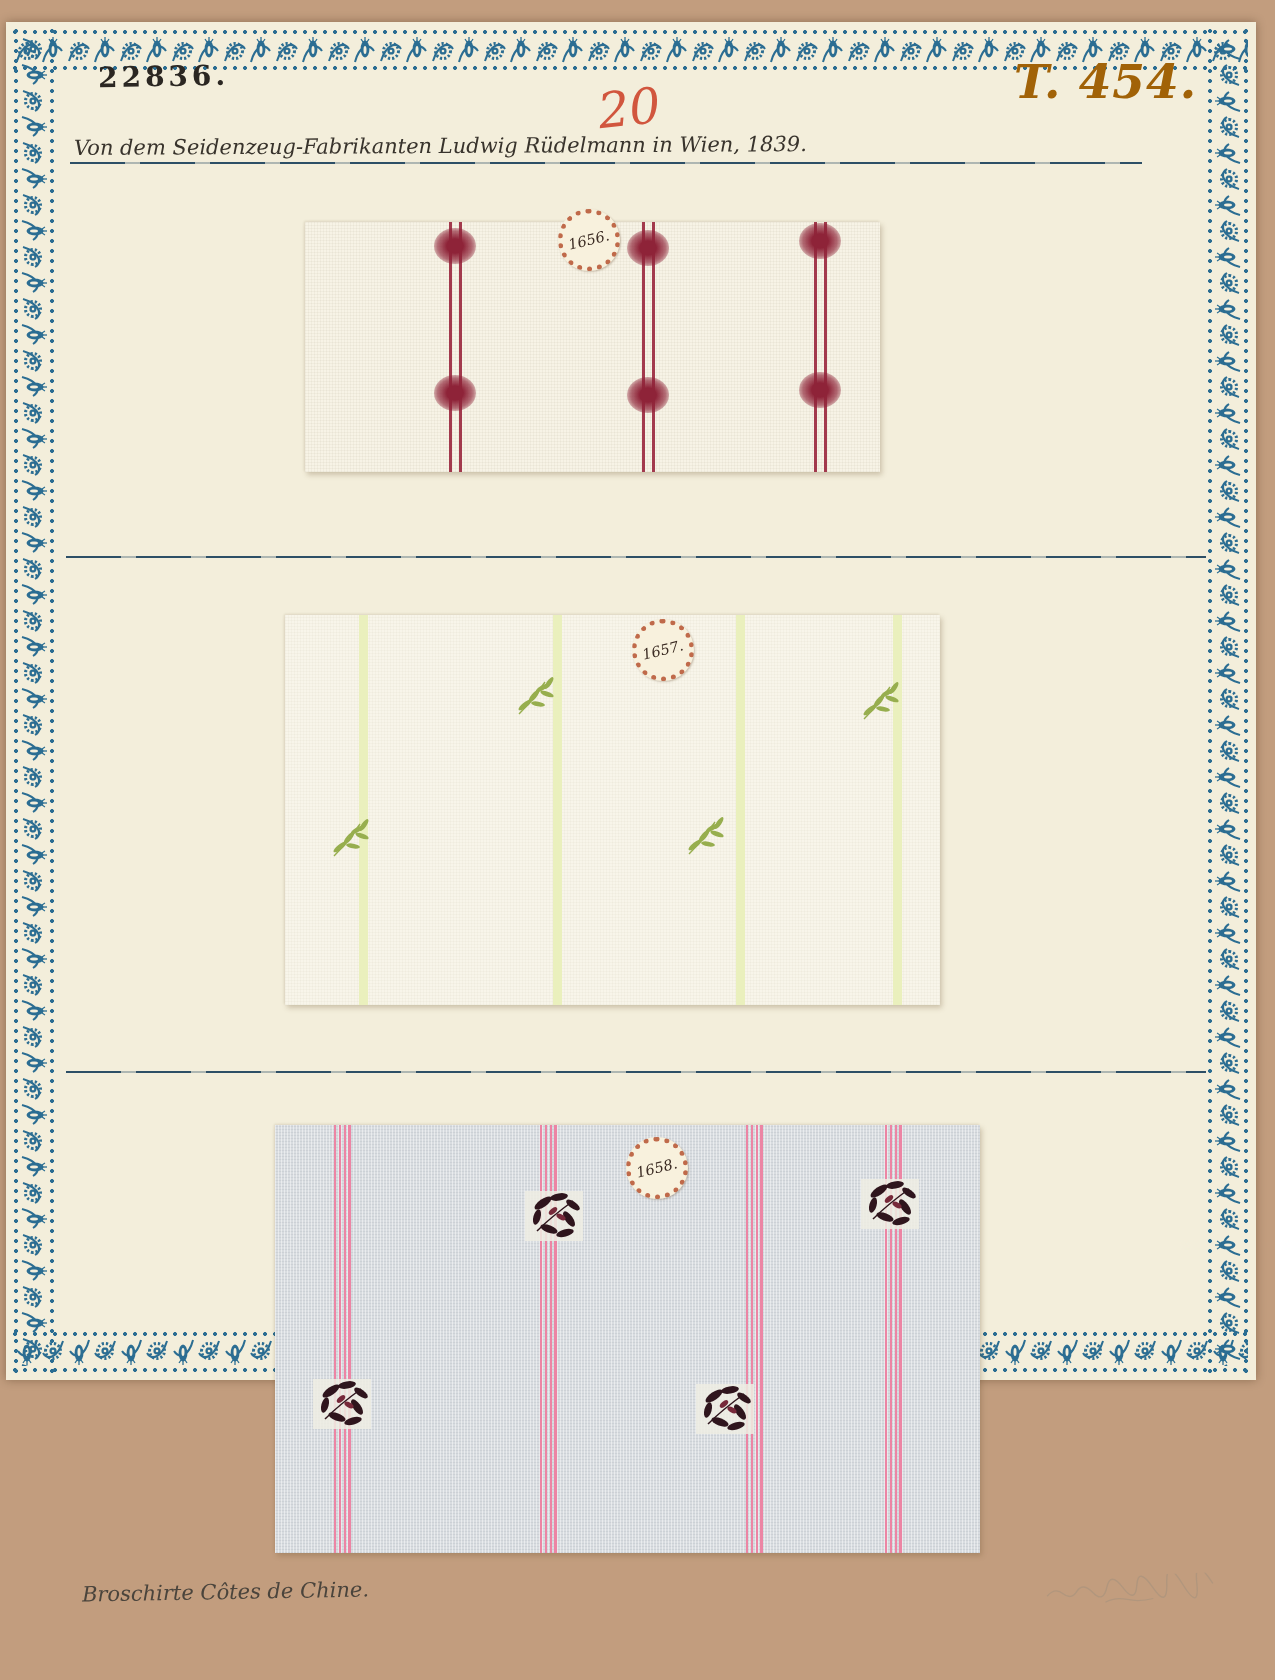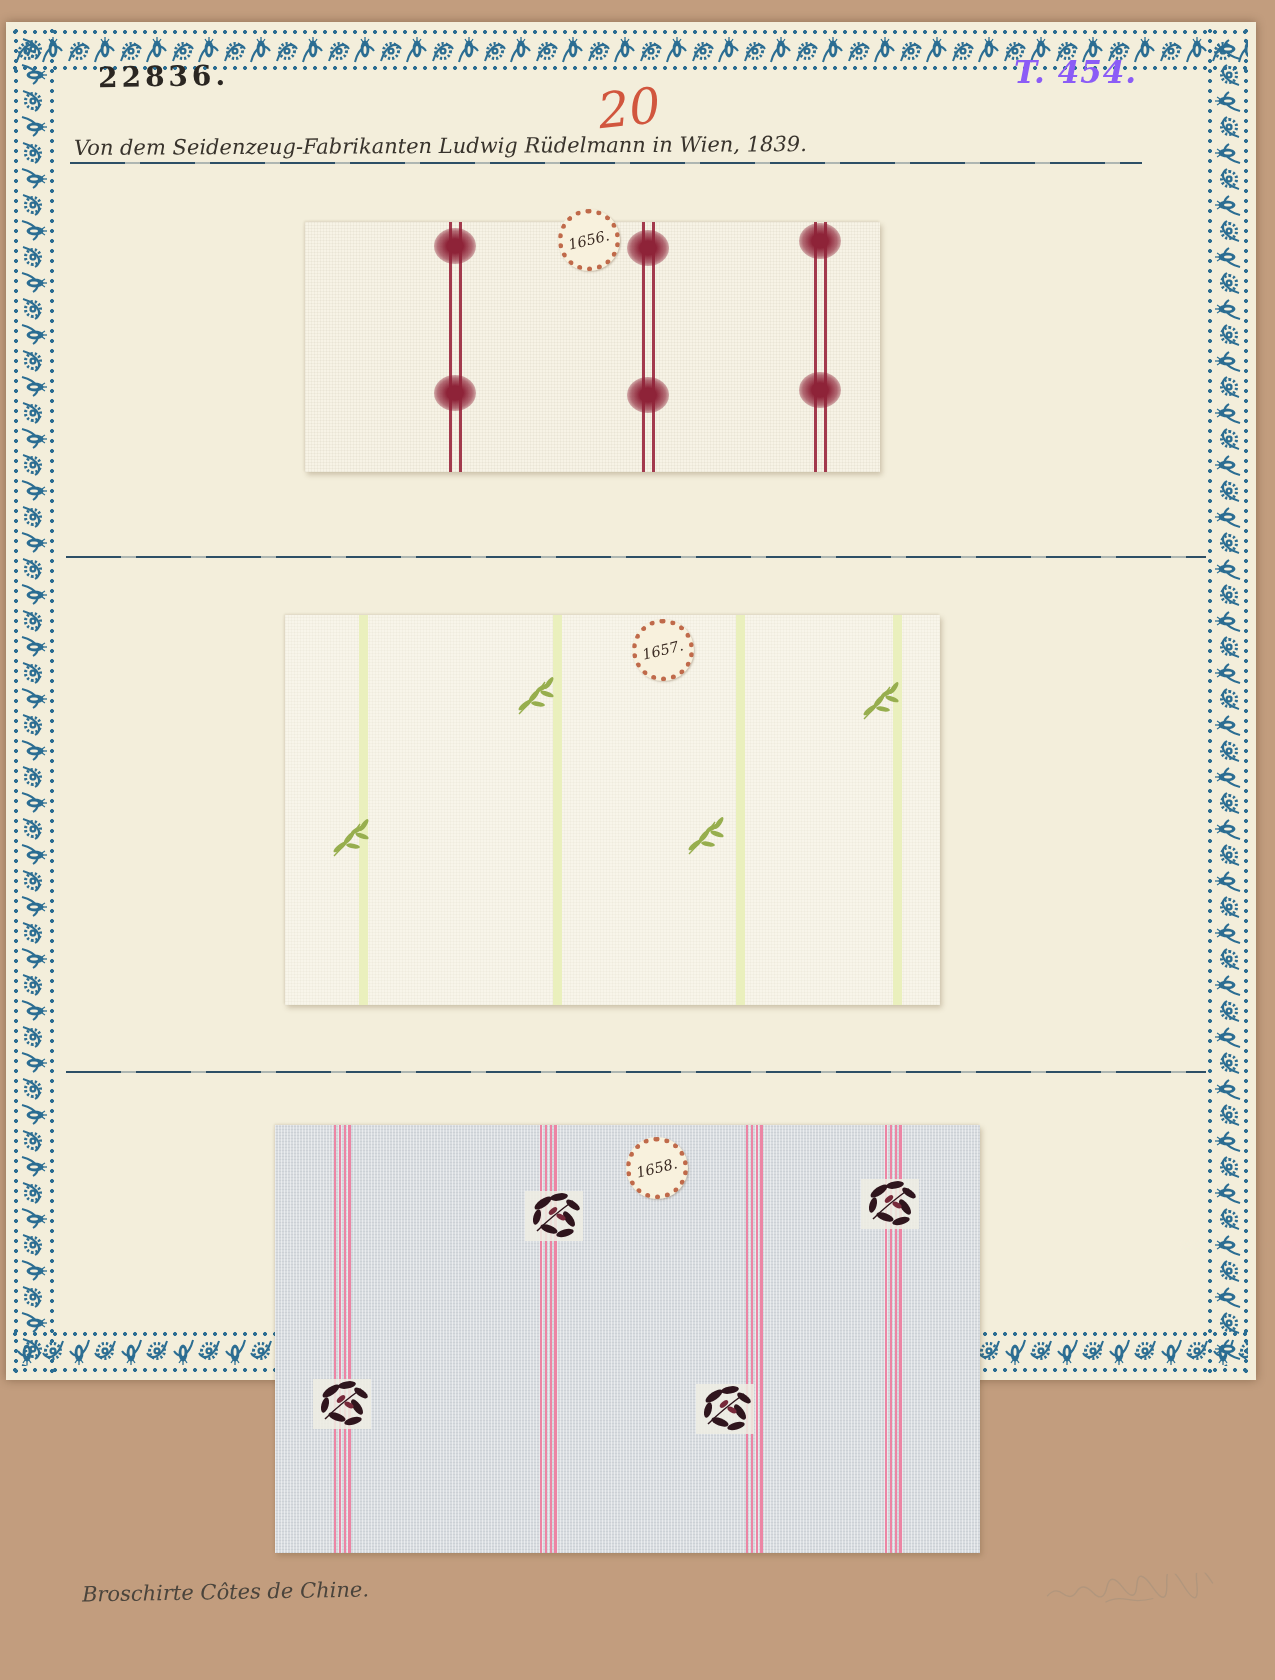--- a/index.html
+++ b/index.html
@@ -24,22 +24,22 @@
   .chain.r{right:6px;} .chain.r2{right:42px;}
   .band{position:absolute;}
   .band.t{left:8px;right:8px;top:14px;height:28px;}
   .band.b{left:8px;right:8px;bottom:14px;height:28px;}
   .band.l{top:14px;bottom:14px;left:14px;width:28px;}
   .band.r{top:14px;bottom:14px;right:14px;width:28px;}
   .band svg{width:100%;height:100%;display:block;}
   
   .inv-number{position:absolute;left:92px;top:38px;font-size:28px;font-weight:bold;
     letter-spacing:4px;color:var(--ink);transform:rotate(-1deg);}
-  .plate-number{position:absolute;left:1008px;top:32px;font-size:31px;font-weight:bold;
-    font-style:italic;letter-spacing:1px;color:#8b5cf6;}
+  .plate-number{position:absolute;left:1008px;top:32px;font-size:47px;font-weight:bold;
+    font-style:italic;letter-spacing:1px;color:#a16207;}
   .page-number{position:absolute;left:592px;top:58px;font-size:49px;font-style:italic;
     color:var(--red-number);transform:rotate(-6deg);opacity:.92;}
   .provenance{position:absolute;left:68px;top:112px;font-size:21px;font-style:italic;
     color:#38332c;white-space:nowrap;transform:rotate(-.3deg);}
   .rule{position:absolute;height:2px;
     background:repeating-linear-gradient(90deg,var(--rule-blue) 0 55px,rgba(45,79,102,.35) 55px 70px);}
   .header-rule{left:64px;top:140px;width:1072px;}
   .divider1{left:60px;top:534px;width:1140px;}
   .divider2{left:60px;top:1049px;width:1140px;}
   

